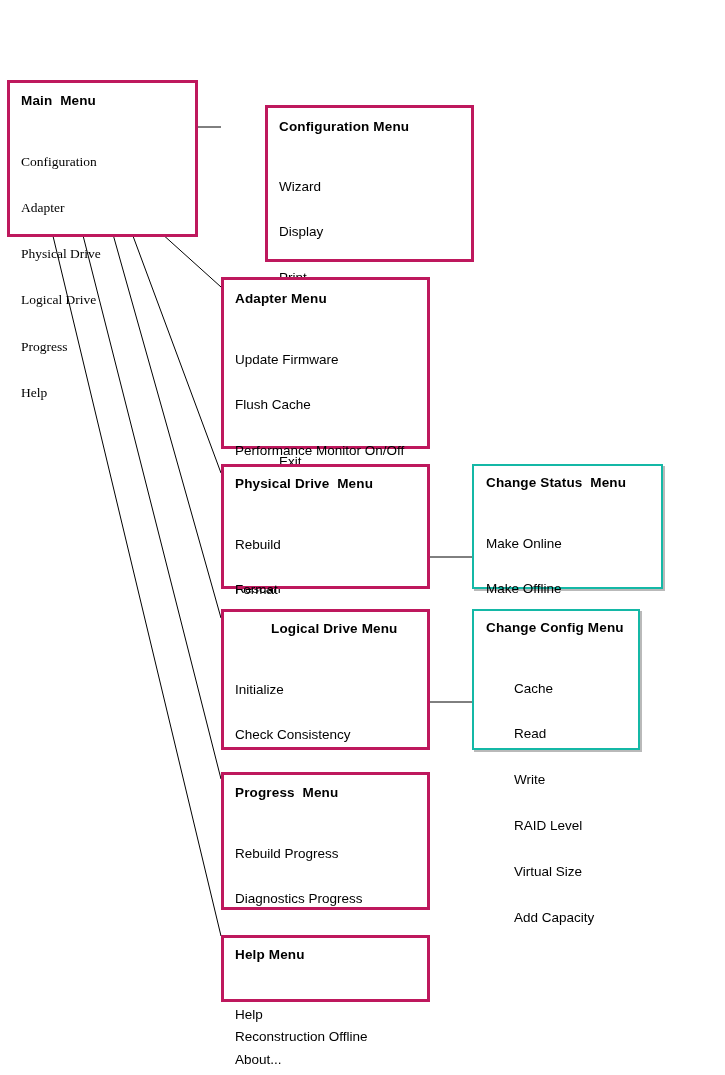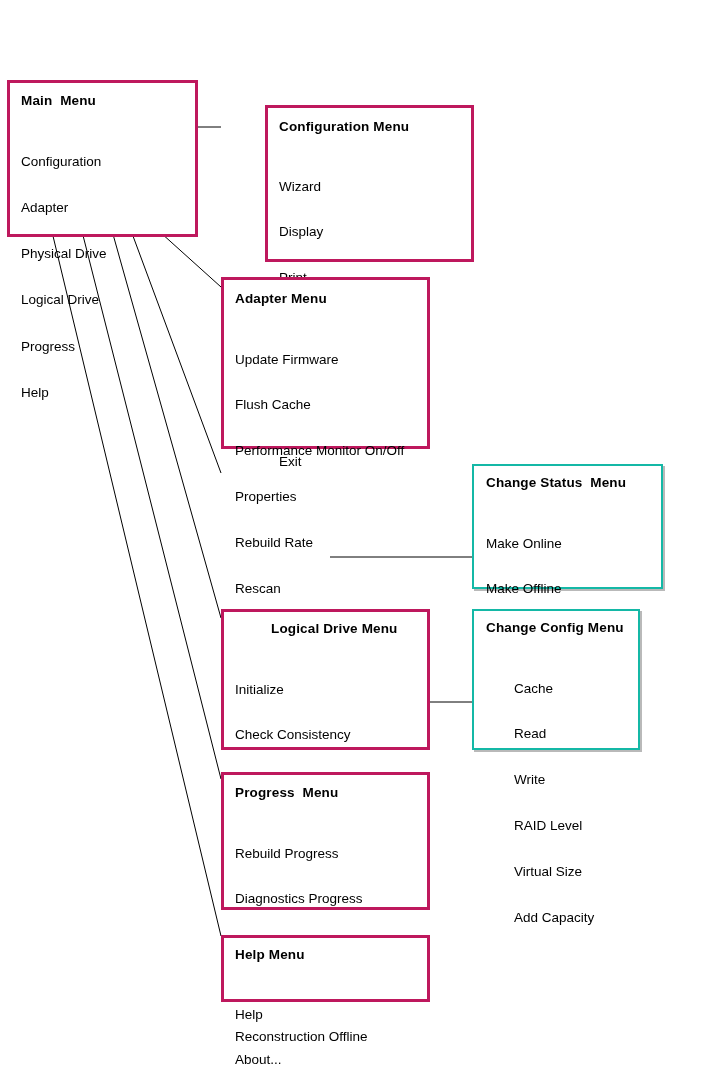--- a/index.html
+++ b/index.html
@@ -62,20 +62,21 @@
     height: 157px;
   }
   #main-menu .box-title {
     left: 11px;
     top: 11px;
   }
   #main-menu .box-items {
     left: 11px;
     top: 40px;
     line-height: 15.4px;
+    font-family: Liberation Serif, serif;
   }
 </style>
 </head>
 <body>
 
 <div id="canvas">
 
   <svg id="wires" width="725" height="1075" viewBox="0 0 725 1075">
 
     <line x1="101" y1="127" x2="221" y2="127" stroke="#000000" stroke-width="1"></line>
@@ -127,20 +128,30 @@
       <div class="row">Flush Cache</div>
       <div class="row">Performance Monitor On/Off</div>
       <div class="row">Properties</div>
       <div class="row">Rebuild Rate</div>
       <div class="row">Rescan</div>
       <div class="row">View Log</div>
       <div class="row">Alarm Control</div>
     </div>
   </div>
 
+  <div class="menu-box" style="left:221px; top:464px; width:209px; height:125px;">
+    <div class="box-title" style="left:11px; top:10px;">Physical Drive  Menu</div>
+    <div class="box-items" style="left:11px; top:39px;">
+      <div class="row">Rebuild</div>
+      <div class="row">Format</div>
+      <div class="row">Update Drive Firmware</div>
+      <div class="row">Change Status</div>
+      <div class="row">Properties</div>
+    </div>
+  </div>
 
   <div class="menu-box shadowed" style="left:472px; top:464px; width:191px; height:125px;">
     <div class="box-title" style="left:12px; top:10px;">Change Status  Menu</div>
     <div class="box-items" style="left:12px; top:39px;">
       <div class="row">Make Online</div>
       <div class="row">Make Offline</div>
       <div class="row">Spin Up</div>
       <div class="row">Spin Down</div>
       <div class="row">Make Hot Spare</div>
     </div>

